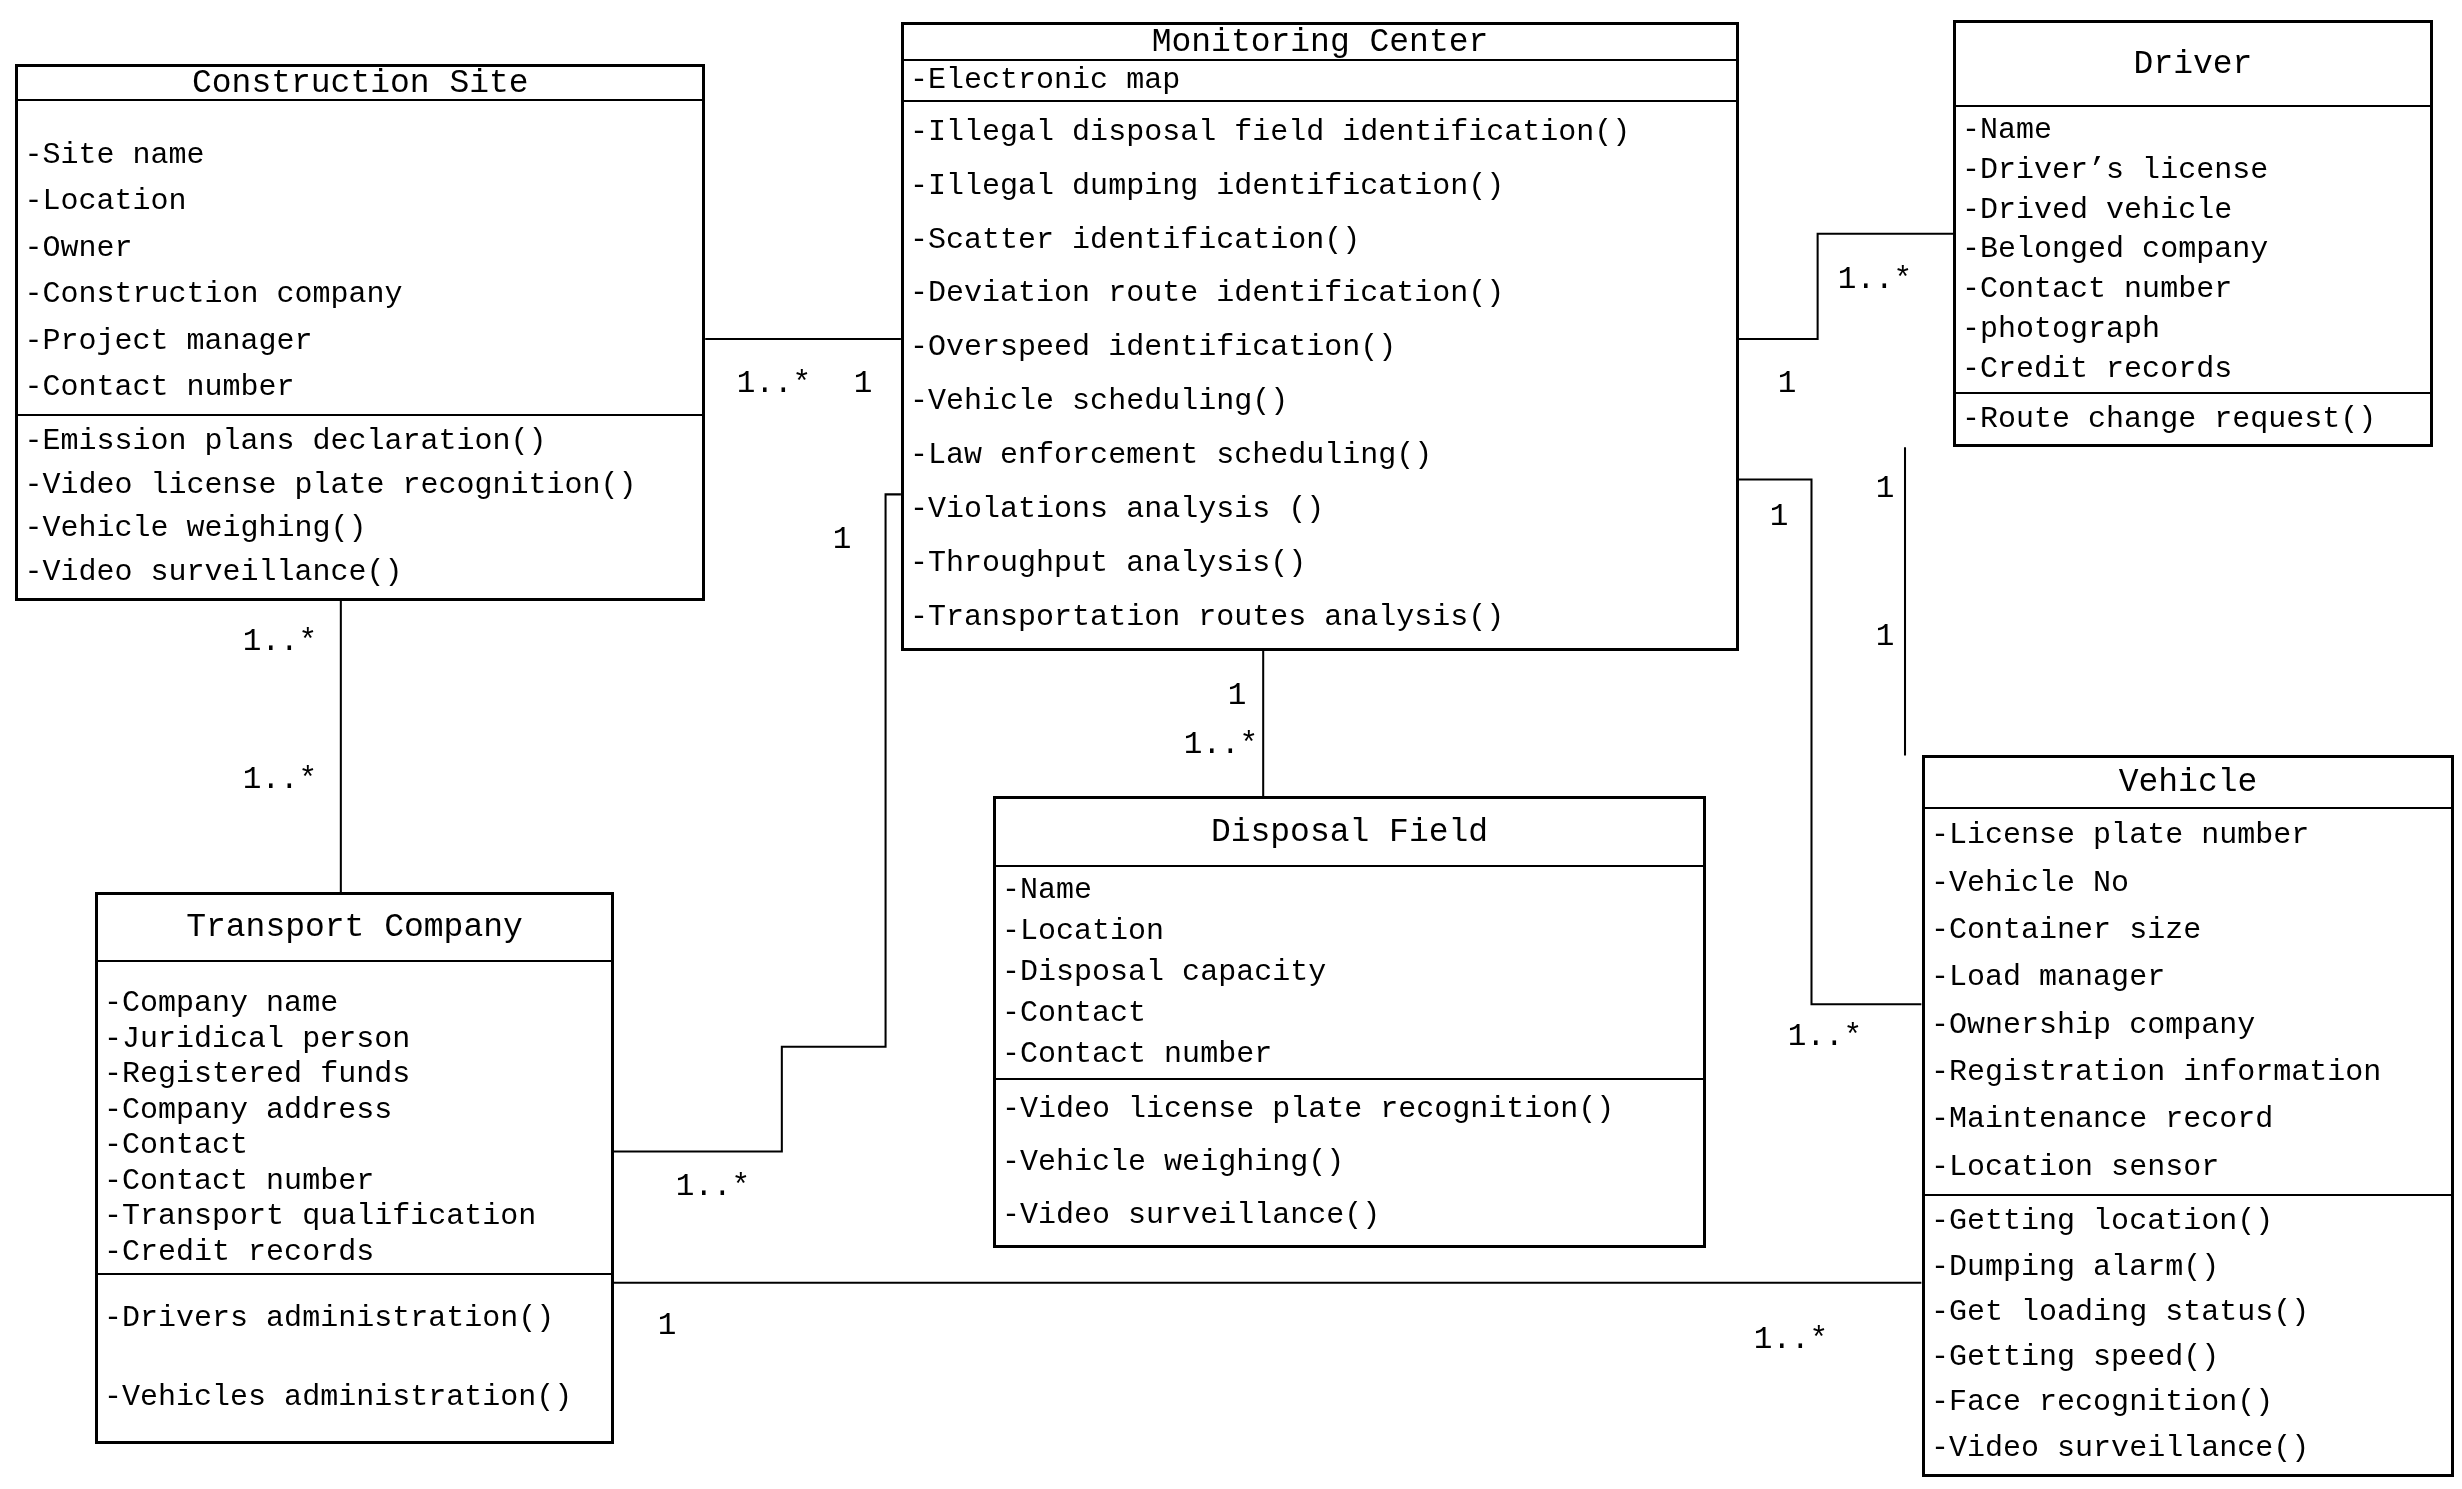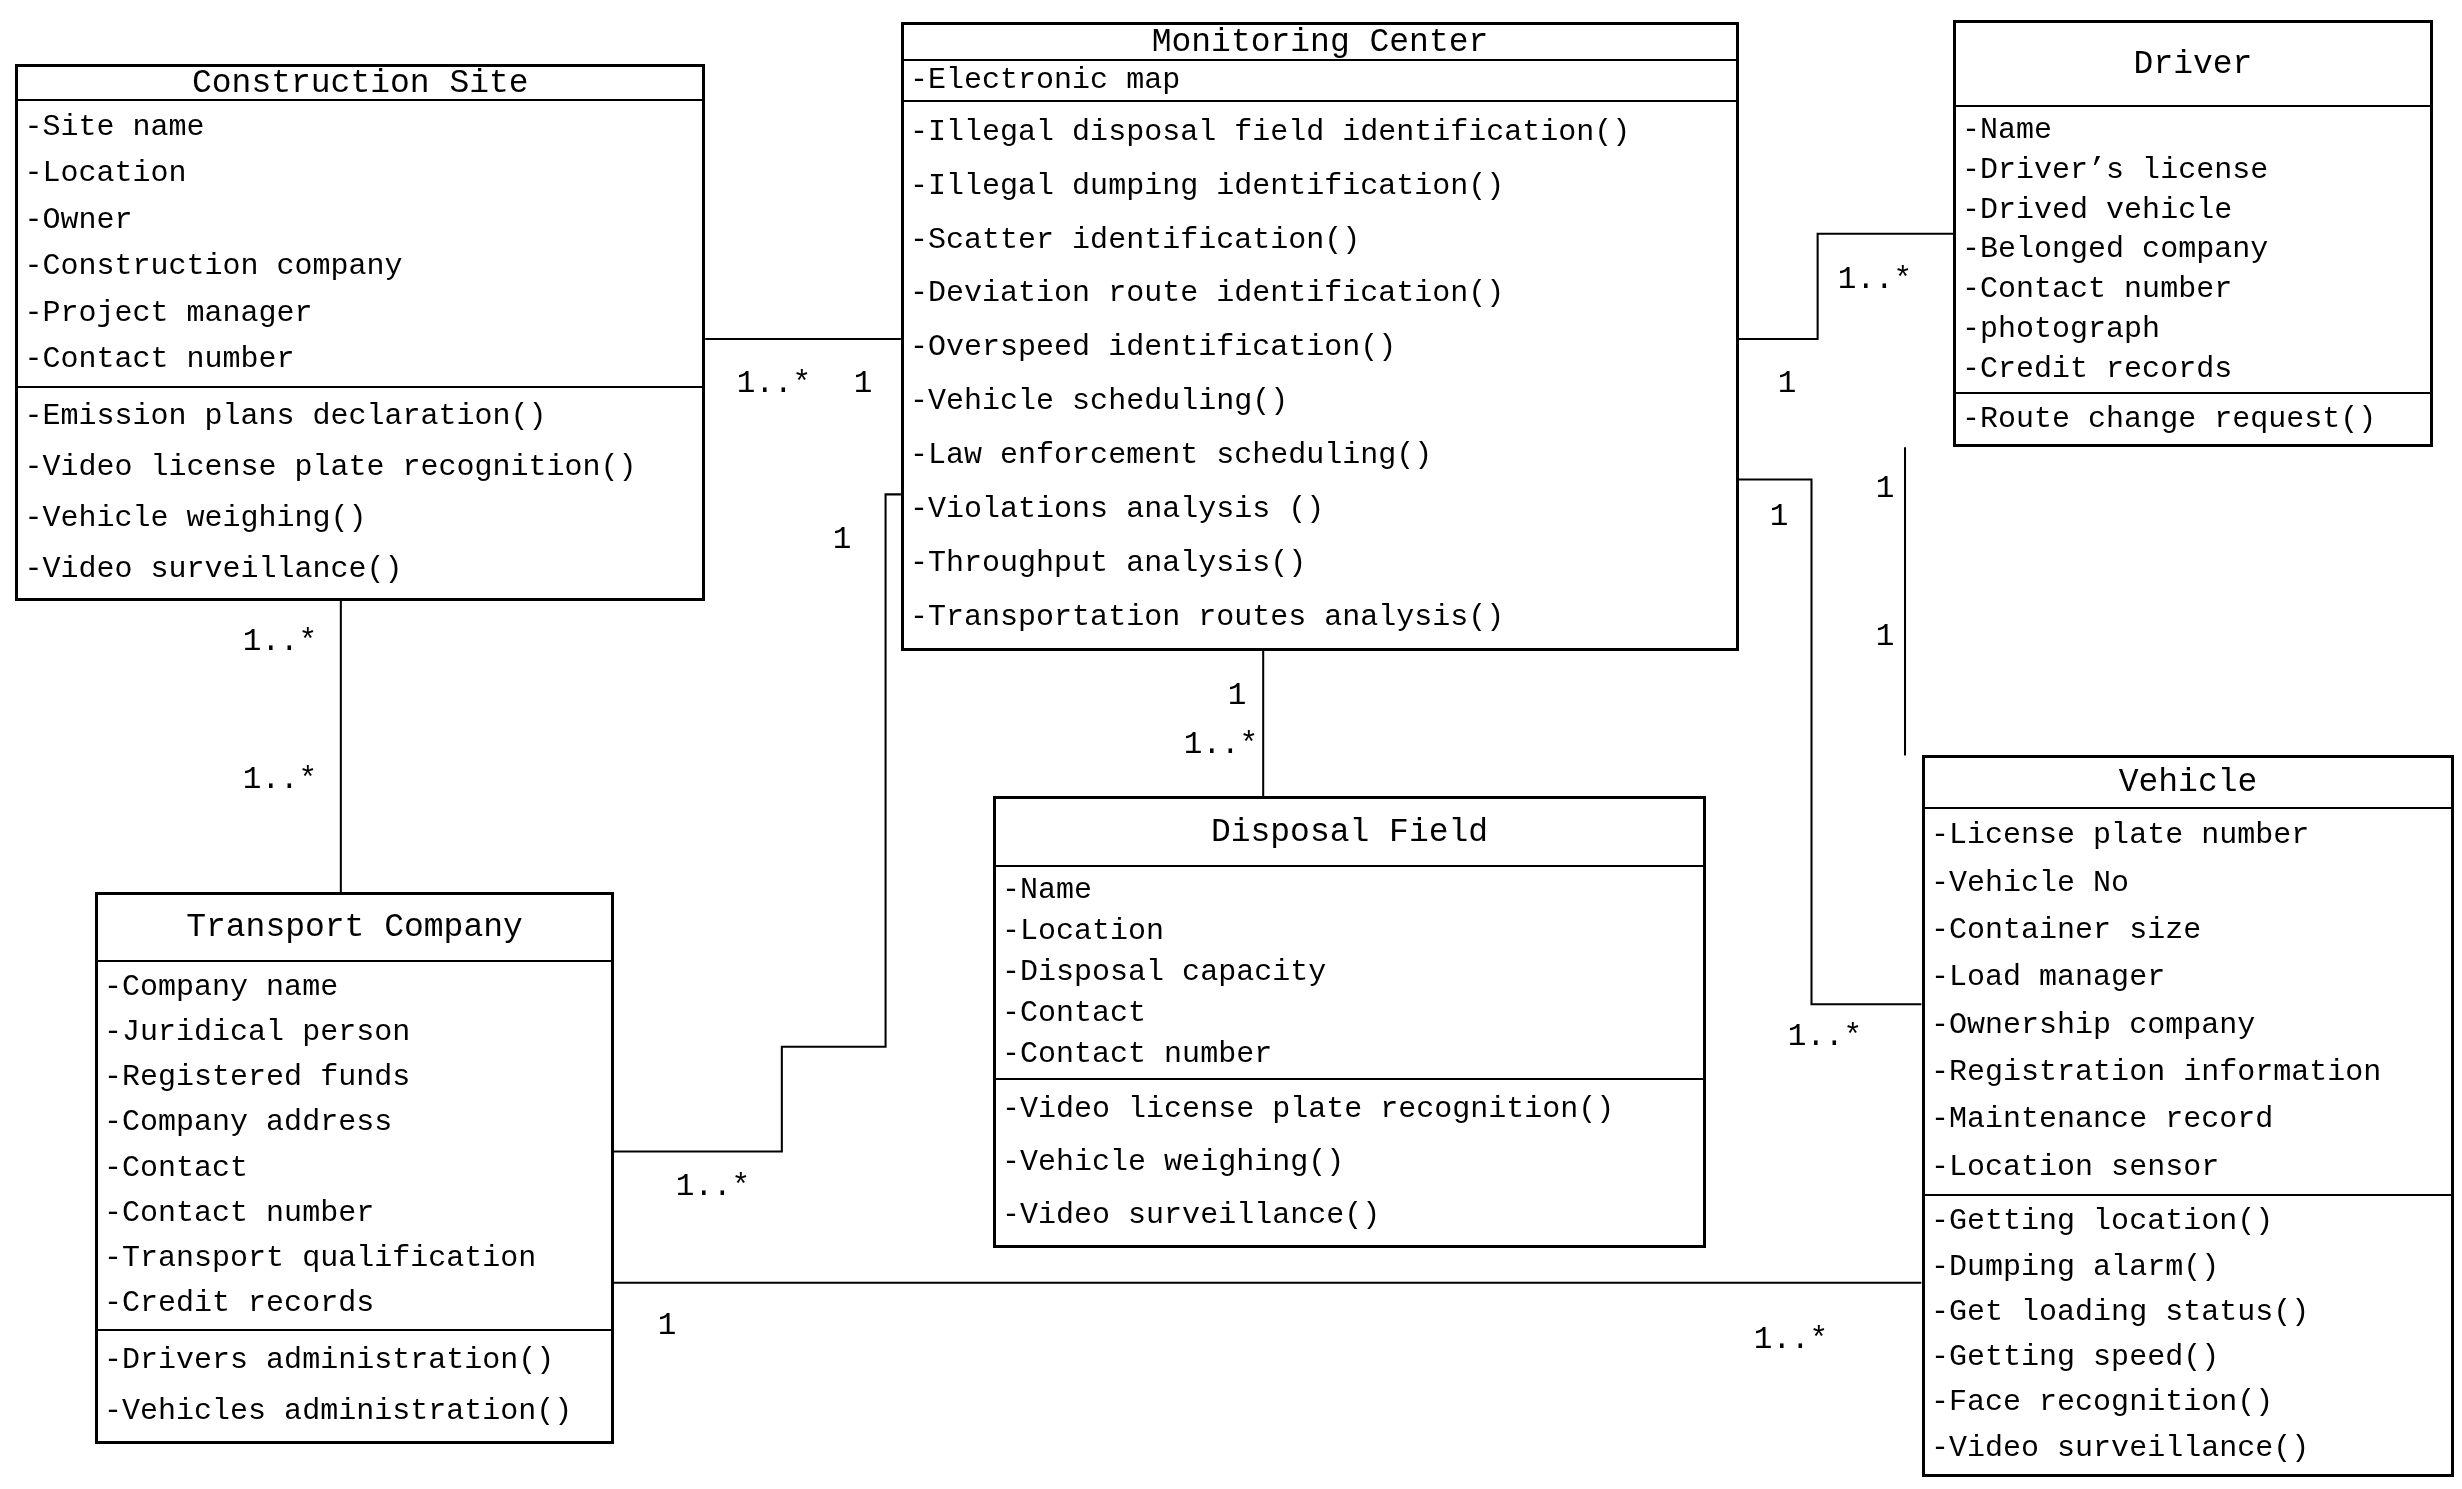--- a/index.html
+++ b/index.html
@@ -73,21 +73,21 @@
     <polyline points="667,1175 667,1755"></polyline>
     <polyline points="1200,2253 1530,2253 1530,2048 1733,2048 1733,967 1763,967"></polyline>
     <polyline points="2472,1273 2472,1558"></polyline>
     <polyline points="3403,938 3545,938 3545,1965 3760,1965"></polyline>
     <polyline points="3728,875 3728,1478"></polyline>
     <polyline points="1200,2510 3760,2510"></polyline>
   </svg>
 
   <div class="uml-class" style="left:15.3px; top:64px; width:690px; height:537px;">
     <div class="uml-title" style="height:32px;">Construction Site</div>
-    <div class="uml-compartment uml-attrs" style="height:287px;">
+    <div class="uml-compartment uml-attrs" style="height:287px;margin-top:28px;">
       <div class="uml-row">-Site name</div>
       <div class="uml-row">-Location</div>
       <div class="uml-row">-Owner</div>
       <div class="uml-row">-Construction company</div>
       <div class="uml-row">-Project manager</div>
       <div class="uml-row">-Contact number</div>
     </div>
     <div class="uml-compartment uml-methods">
       <div class="uml-row">-Emission plans declaration()</div>
       <div class="uml-row">-Video license plate recognition()</div>
@@ -126,21 +126,21 @@
       <div class="uml-row">-photograph</div>
       <div class="uml-row">-Credit records</div>
     </div>
     <div class="uml-compartment uml-methods">
       <div class="uml-row">-Route change request()</div>
     </div>
   </div>
 
   <div class="uml-class" style="left:95px; top:892px; width:519px; height:552px;">
     <div class="uml-title" style="height:65px;">Transport Company</div>
-    <div class="uml-compartment uml-attrs" style="height:369px;">
+    <div class="uml-compartment uml-attrs" style="height:292px;margin-top:21px;">
       <div class="uml-row">-Company name</div>
       <div class="uml-row">-Juridical person</div>
       <div class="uml-row">-Registered funds</div>
       <div class="uml-row">-Company address</div>
       <div class="uml-row">-Contact</div>
       <div class="uml-row">-Contact number</div>
       <div class="uml-row">-Transport qualification</div>
       <div class="uml-row">-Credit records</div>
     </div>
     <div class="uml-compartment uml-methods">

